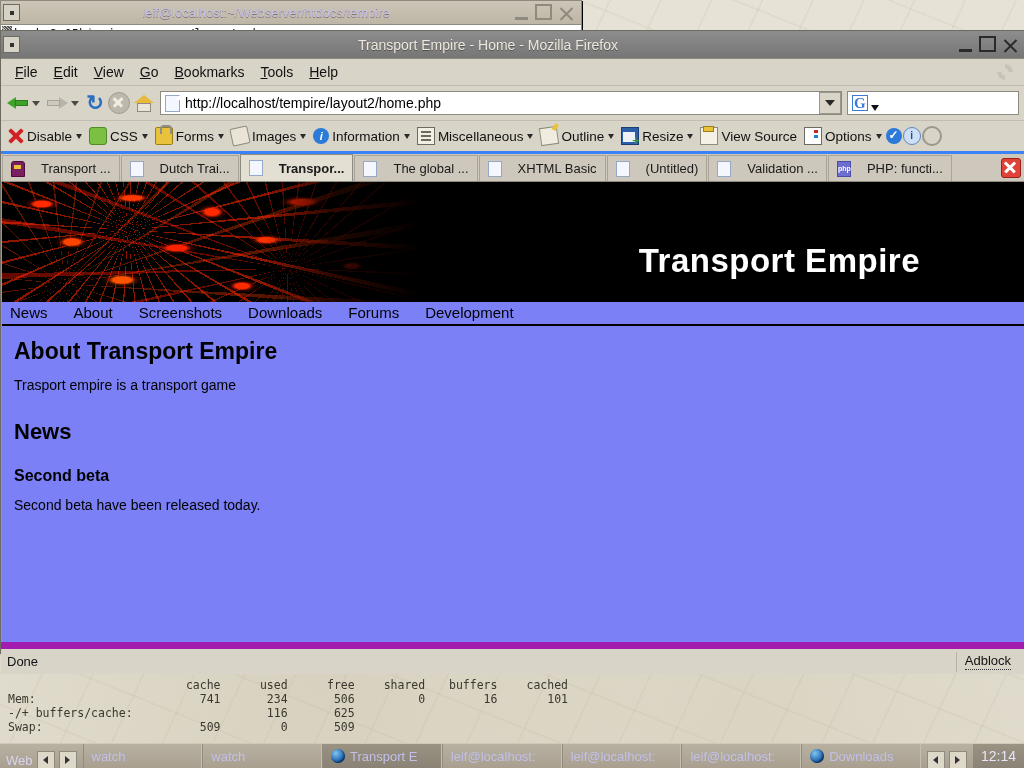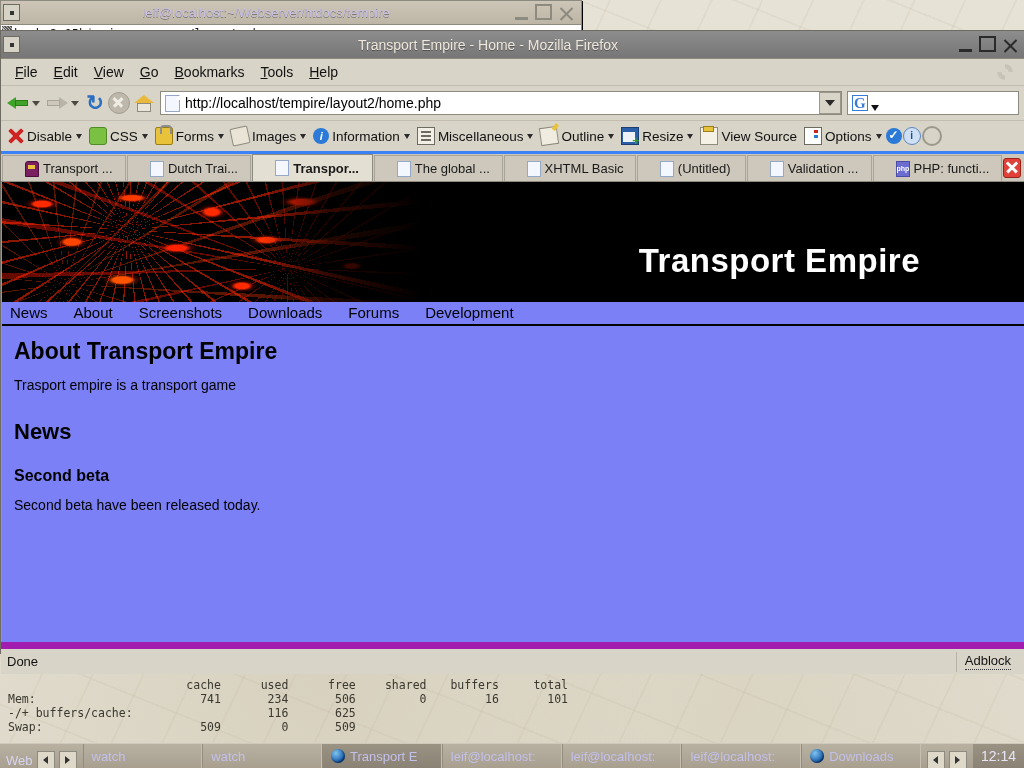--- a/index.html
+++ b/index.html
@@ -162,21 +162,21 @@
   .ico-check{background:#2b7ad8;border-radius:50%;color:#fff;text-align:center;line-height:15px;
      font-size:12px;font-weight:bold;}
   .ico-bubble{background:#cfe0f5;border:1px solid #5b86c0;border-radius:50%;color:#1b4f90;
      text-align:center;line-height:15px;font-size:10px;font-weight:bold;}
   .ico-circ{background:#d8d4c8;border:2px solid #9b978b;border-radius:50%;}
   .mini-caret{width:0;height:0;border-left:3.5px solid transparent;border-right:3.5px solid transparent;
      border-top:5px solid #2a2a2a;margin-left:1px;}
   
   .tabbar{height:27px;display:flex;align-items:flex-end;background:#cdc8bb;
      border-bottom:1px solid #8d8a80;padding-left:1px;}
-  .tab{height:25px;display:flex;align-items:center;gap:4px;padding:0 22px;
+  .tab{height:25px;display:flex;align-items:center;gap:16px;padding:0 8px;
      background:#cdc8bb;border:1px solid #a9a498;border-bottom:none;
      font-size:13px;color:#1a1a1a;white-space:nowrap;max-width:128px;overflow:hidden;
      margin-right:1px;}
   .tab.active{background:#e3dfd2;font-weight:bold;height:26px;border-color:#8d8a80;}
   .tabico{width:12px;height:14px;background:#f4f7ff;border:1px solid #96a8c8;flex:none;}
   .tabico.php{background:#6b6ed0;border-color:#4a4da8;color:#fff;font-size:7px;
      text-align:center;line-height:14px;font-weight:bold;font-family:"Liberation Sans",sans-serif;}
   .tabico.tram{background:#7a2060;border:1px solid #4d0d3c;border-radius:3px 3px 0 0;position:relative;}
   .tabico.tram:before{content:"";position:absolute;left:2px;top:3px;width:7px;height:4px;
      background:#e8c23a;}
@@ -254,21 +254,21 @@
 <div id="freeout">
   <table>
     <tbody>
         <tr>
       <td class="c-lbl"></td>
       <td class="c-num">cache</td>
       <td class="c-num">used</td>
       <td class="c-num">free</td>
       <td class="c-num">shared</td>
       <td class="c-num">buffers</td>
-      <td class="c-num">total</td>
+      <td class="c-num">cached</td>
     </tr>
     <tr>
       <td class="c-lbl">Mem:</td>
       <td class="c-num">741</td>
       <td class="c-num">234</td>
       <td class="c-num">506</td>
       <td class="c-num">0</td>
       <td class="c-num">16</td>
       <td class="c-num">101</td>
     </tr>

